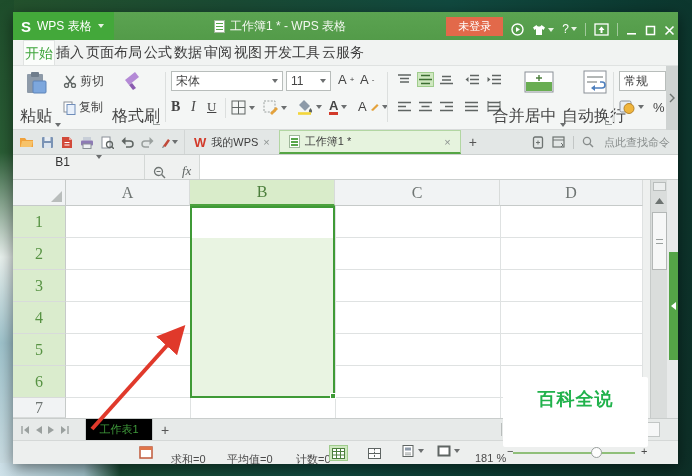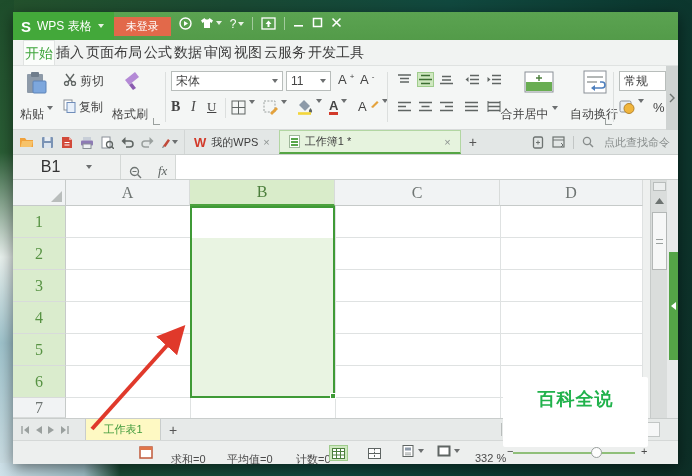--- a/index.html
+++ b/index.html
@@ -15,54 +15,54 @@
     box-shadow:0 4px 14px rgba(0,0,0,.5);display:flex;flex-direction:column}
   
   .titlebar{height:28px;background:linear-gradient(180deg,#5ba351,#539b49);display:flex;align-items:center;color:#fff}
   .logo{height:28px;background:#43a83a;display:flex;align-items:center;padding:0 10px 0 8px;gap:6px;font-size:12px}
   .logo .s{font-weight:bold;font-size:15px}
   .caret{width:0;height:0;border-left:3.5px solid rgba(0,0,0,0);border-right:3.5px solid rgba(0,0,0,0);border-top:4px solid #e8f3e4;display:inline-block}
   .caret.dark{border-top-color:#6c6f70}
   .title-center{flex:1;display:flex;justify-content:center;align-items:center;gap:5px;font-size:12px;color:#f2f7ef}
   .doc-ic{width:11px;height:13px;background:#fff;border:1px solid #9fb79a;position:relative}
   .doc-ic:before{content:"";position:absolute;left:1px;top:2px;width:7px;height:1.5px;background:#59a64b;box-shadow:0 3px 0 #59a64b,0 6px 0 #59a64b}
-  .tb-right{display:flex;align-items:flex-start;gap:8px;padding-right:24px}
+  .tb-right{display:flex;align-items:flex-end;gap:8px;padding-right:3px}
   .login-btn{background:#e2694a;color:#fff;font-size:11px;padding:4px 12px;line-height:1}
   .tb-ic{display:inline-flex;align-items:center;gap:2px;color:#fff}
   .tb-sep{width:1px;height:13px;background:rgba(255,255,255,.45)}
   .help-q{font-size:12px;color:#fff}
   
   .menubar{height:26px;background:#f1f3f2;border-bottom:1px solid #dfe2e1;display:flex;align-items:stretch;padding-left:10px}
   .mtab{padding:0 1px;line-height:25px;font-size:14px;color:#3b3b3b;cursor:default}
   .mtab.active{background:#fbfdfb;color:#3fa53c;border:1px solid #e0e3e2;border-bottom:0}
   
   .ribbon{height:64px;background:#f4f6f5;border-bottom:1px solid #d8dbda;position:relative;font-size:12px;color:#444}
   .rib-sep{position:absolute;top:6px;width:1px;height:50px;background:#dcdfde}
-  .rlabel{position:absolute;font-size:12px;color:#444;white-space:nowrap;display:flex;align-items:flex-start;gap:3px}
+  .rlabel{position:absolute;font-size:16px;color:#444;white-space:nowrap;display:flex;align-items:flex-end;gap:3px}
   .combo{position:absolute;background:#fff;border:1px solid #b8bdbb;height:20px;display:flex;align-items:center;padding:0 4px;justify-content:space-between}
-  .rbtn{position:absolute;display:flex;gap:3px;color:#444}
+  .rbtn{position:absolute;display:flex;align-items:center;gap:3px;color:#444}
   .bold-b{font-weight:bold;font-size:14px;font-family:"Liberation Serif",serif}
   .ital-i{font-style:italic;font-size:14px;font-family:"Liberation Serif",serif}
   .und-u{text-decoration:underline;font-size:13px;font-family:"Liberation Serif",serif}
   .launcher{position:absolute;width:7px;height:7px;border-left:1px solid #9aa09e;border-bottom:1px solid #9aa09e}
   .alic{position:absolute;width:17px;height:15px;display:flex;align-items:center;justify-content:center}
   .alic.sel{background:#cfe8c0;border:1px solid #9fcc8c}
   .chev-rail{position:absolute;right:0;top:0;width:12px;height:64px;background:#cfd3d2;color:#6d7371;display:flex;align-items:center;justify-content:center;font-size:10px}
   
   .doctabs{height:25px;background:#e3e7e6;border-bottom:1px solid #cdd1d0;display:flex;align-items:stretch}
   .qbar{display:flex;align-items:center;gap:7px;padding:0 6px}
   .dtab{display:flex;align-items:center;gap:5px;padding:0 9px;font-size:11px;color:#3c3c3c;border-left:1px solid #d2d6d5}
   .dtab .x{color:#8c9290;font-size:11px}
   .dtab.active{background:#e6f3de;border:1px solid #b2d6a2;border-bottom:2px solid #55a544}
   .plus-btn{padding:0 8px;display:flex;align-items:center;font-size:14px;color:#555}
   .dt-right{margin-left:auto;display:flex;align-items:center;gap:8px;padding-right:8px;color:#80908a}
   .search-box{display:flex;align-items:center;gap:10px;color:#878c8b;font-size:11px}
   
   .formulabar{height:25px;background:#eff1f0;border-bottom:1px solid #cbcfce;display:flex;align-items:stretch}
-  .namebox{width:108px;display:flex;align-items:center;justify-content:center;gap:26px;font-size:16px;color:#333;border-right:1px solid #d4d8d6}
+  .namebox{width:132px;display:flex;justify-content:center;gap:26px;font-size:12px;color:#333;border-right:1px solid #d4d8d6}
   .fb-ic{display:flex;align-items:flex-end;padding:0 8px;color:#6f7573}
   .fx{font-family:"Liberation Serif",serif;font-style:italic;font-size:13px;color:#5f6563}
   .fb-input{flex:1;background:#fff;border-left:1px solid #d4d8d6}
   
   .gridwrap{height:238px;position:relative;background:#eef0ef;overflow:hidden}
   .corner{position:absolute;left:0;top:0;width:53px;height:26px;background:#f1f3f4;border-right:1px solid #c6cac9;border-bottom:1px solid #c6cac9}
   .corner .tri{position:absolute;right:3px;bottom:3px;width:0;height:0;border-left:11px solid rgba(0,0,0,0);border-bottom:11px solid #b9bdbc}
   .colhead{position:absolute;top:0;height:26px;display:flex;align-items:center;justify-content:center;
     font-family:"Liberation Serif",serif;font-size:16px;color:#6e7472;background:#f1f3f4;border-right:1px solid #d8dbda;border-bottom:1px solid #c6cac9}
   .colhead.sel{background:#d9ecca;color:#4c7f3c;border-bottom:2px solid #4ca23e}
@@ -80,21 +80,21 @@
   .vs-split{position:absolute;left:2px;top:2px;width:13px;height:9px;background:#eceeee;border:1px solid #b9bdbc}
   .vs-up{position:absolute;left:2px;top:14px;width:13px;height:13px;display:flex;align-items:center;justify-content:center}
   .vs-thumb{position:absolute;left:1px;top:32px;width:15px;height:58px;background:#f6f7f7;border:1px solid #b3b7b6;display:flex;align-items:center;justify-content:center}
   .grip{width:7px;height:5px;border-top:1px solid #9aa09e;border-bottom:1px solid #9aa09e}
   .side-rail{position:absolute;left:654px;top:0;width:11px;height:238px;background:#e8eaea}
   .pulltab{position:absolute;left:656px;top:72px;width:9px;height:108px;background:#54a447;display:flex;align-items:center;justify-content:center}
   .pulltab .tri{width:0;height:0;border-top:4px solid rgba(0,0,0,0);border-bottom:4px solid rgba(0,0,0,0);border-right:5px solid #fff}
   
   .sheetbar{height:22px;background:#e7eae9;border-top:1px solid #c9cdcc;display:flex;align-items:stretch;position:relative}
   .nav{display:flex;align-items:center;gap:6px;padding:0 8px;color:#9aa09e}
-  .stab{width:76px;margin-left:8px;background:#fef9c3;border-left:1px solid #c9cdcc;border-right:1px solid #c9cdcc;
+  .stab{width:68px;margin-left:8px;background:#000000;border-left:1px solid #c9cdcc;border-right:1px solid #c9cdcc;
     display:flex;align-items:center;justify-content:center;color:#3f9a3b;font-size:11px}
   .hscroll{position:absolute;right:18px;top:3px;width:134px;height:15px;background:#f6f7f7;border:1px solid #c2c6c5;display:flex;align-items:center;justify-content:center}
   .hgrip{width:12px;height:7px;border-left:1px solid #9aa09e;border-right:1px solid #9aa09e;background:linear-gradient(90deg,rgba(0,0,0,0) 5px,#9aa09e 5px 6px,rgba(0,0,0,0) 6px)}
   .hs-left{position:absolute;right:158px;top:4px;color:#9aa09e}
   .hs-sep{position:absolute;right:176px;top:4px;width:1px;height:13px;background:#b9bdbc}
   
   .statusbar{height:24px;background:#edefee;border-top:1px solid #d5d8d7;position:relative;font-size:11px;color:#4a4a4a}
   .sb{position:absolute;top:11px}
   .sb-ic{position:absolute;display:flex;align-items:center;justify-content:center}
   .view-ic{width:19px;height:16px;display:flex;align-items:center;justify-content:center}
@@ -116,20 +116,24 @@
   <div class="wp-corner"></div>
 
   <div class="win">
 
     <div class="titlebar">
       <div class="logo">
         <span class="s">S</span>
         <span>WPS 表格</span>
         <span class="caret"></span>
       </div>
+      <div class="title-center">
+        <span class="doc-ic"></span>
+        <span>工作簿1 * - WPS 表格</span>
+      </div>
       <div class="tb-right">
         <span class="login-btn">未登录</span>
         <span class="tb-ic">
           <svg width="13" height="13" viewBox="0 0 13 13">
               <circle cx="6.5" cy="6.5" r="5.5" fill="none" stroke="#fff" stroke-width="1.4"></circle>
               <path d="M5 4l4 2.5L5 9z" fill="#fff"></path>
             </svg>
         </span>
         <span class="tb-ic">
           <svg width="14" height="12" viewBox="0 0 14 12">
@@ -168,22 +172,22 @@
     </div>
 
     <div class="menubar">
       <span class="mtab active">开始</span>
       <span class="mtab">插入</span>
       <span class="mtab">页面布局</span>
       <span class="mtab">公式</span>
       <span class="mtab">数据</span>
       <span class="mtab">审阅</span>
       <span class="mtab">视图</span>
+      <span class="mtab">开发工具</span>
       <span class="mtab">云服务</span>
-      <span class="mtab">开发工具</span>
     </div>
 
     <div class="ribbon">
 
       <div class="rbtn" style="left:10px;top:5px">
         <svg width="26" height="24" viewBox="0 0 26 24">
             <rect x="4" y="3" width="16" height="19" rx="1" fill="#8d9aa8"></rect>
             <rect x="8" y="1" width="8" height="5" rx="1" fill="#6f7d8c"></rect>
             <rect x="10" y="10" width="13" height="12" rx="1" fill="#7da7dd" stroke="#5d83b8"></rect>
           </svg>
@@ -606,21 +610,21 @@
           </svg>
         <span class="caret dark"></span>
       </span>
       <span class="sb-ic" style="left:424px;top:4px;gap:3px">
         <svg width="14" height="12" viewBox="0 0 14 12">
             <rect x="0.5" y="0.5" width="13" height="11" fill="#5f6563"></rect>
             <rect x="2.5" y="2.5" width="9" height="7" fill="#fff"></rect>
           </svg>
         <span class="caret dark"></span>
       </span>
-      <span class="sb" style="left:462px">332 %</span>
+      <span class="sb" style="left:462px">181 %</span>
       <span class="sb" style="left:494px;top:4px">−</span>
       <span class="zoom-track"></span>
       <span class="zoom-thumb"></span>
       <span class="sb" style="left:628px;top:4px">+</span>
     </div>
   </div>
 
   <div class="watermark">
     <div class="wm1">百科全说</div>
   </div>

